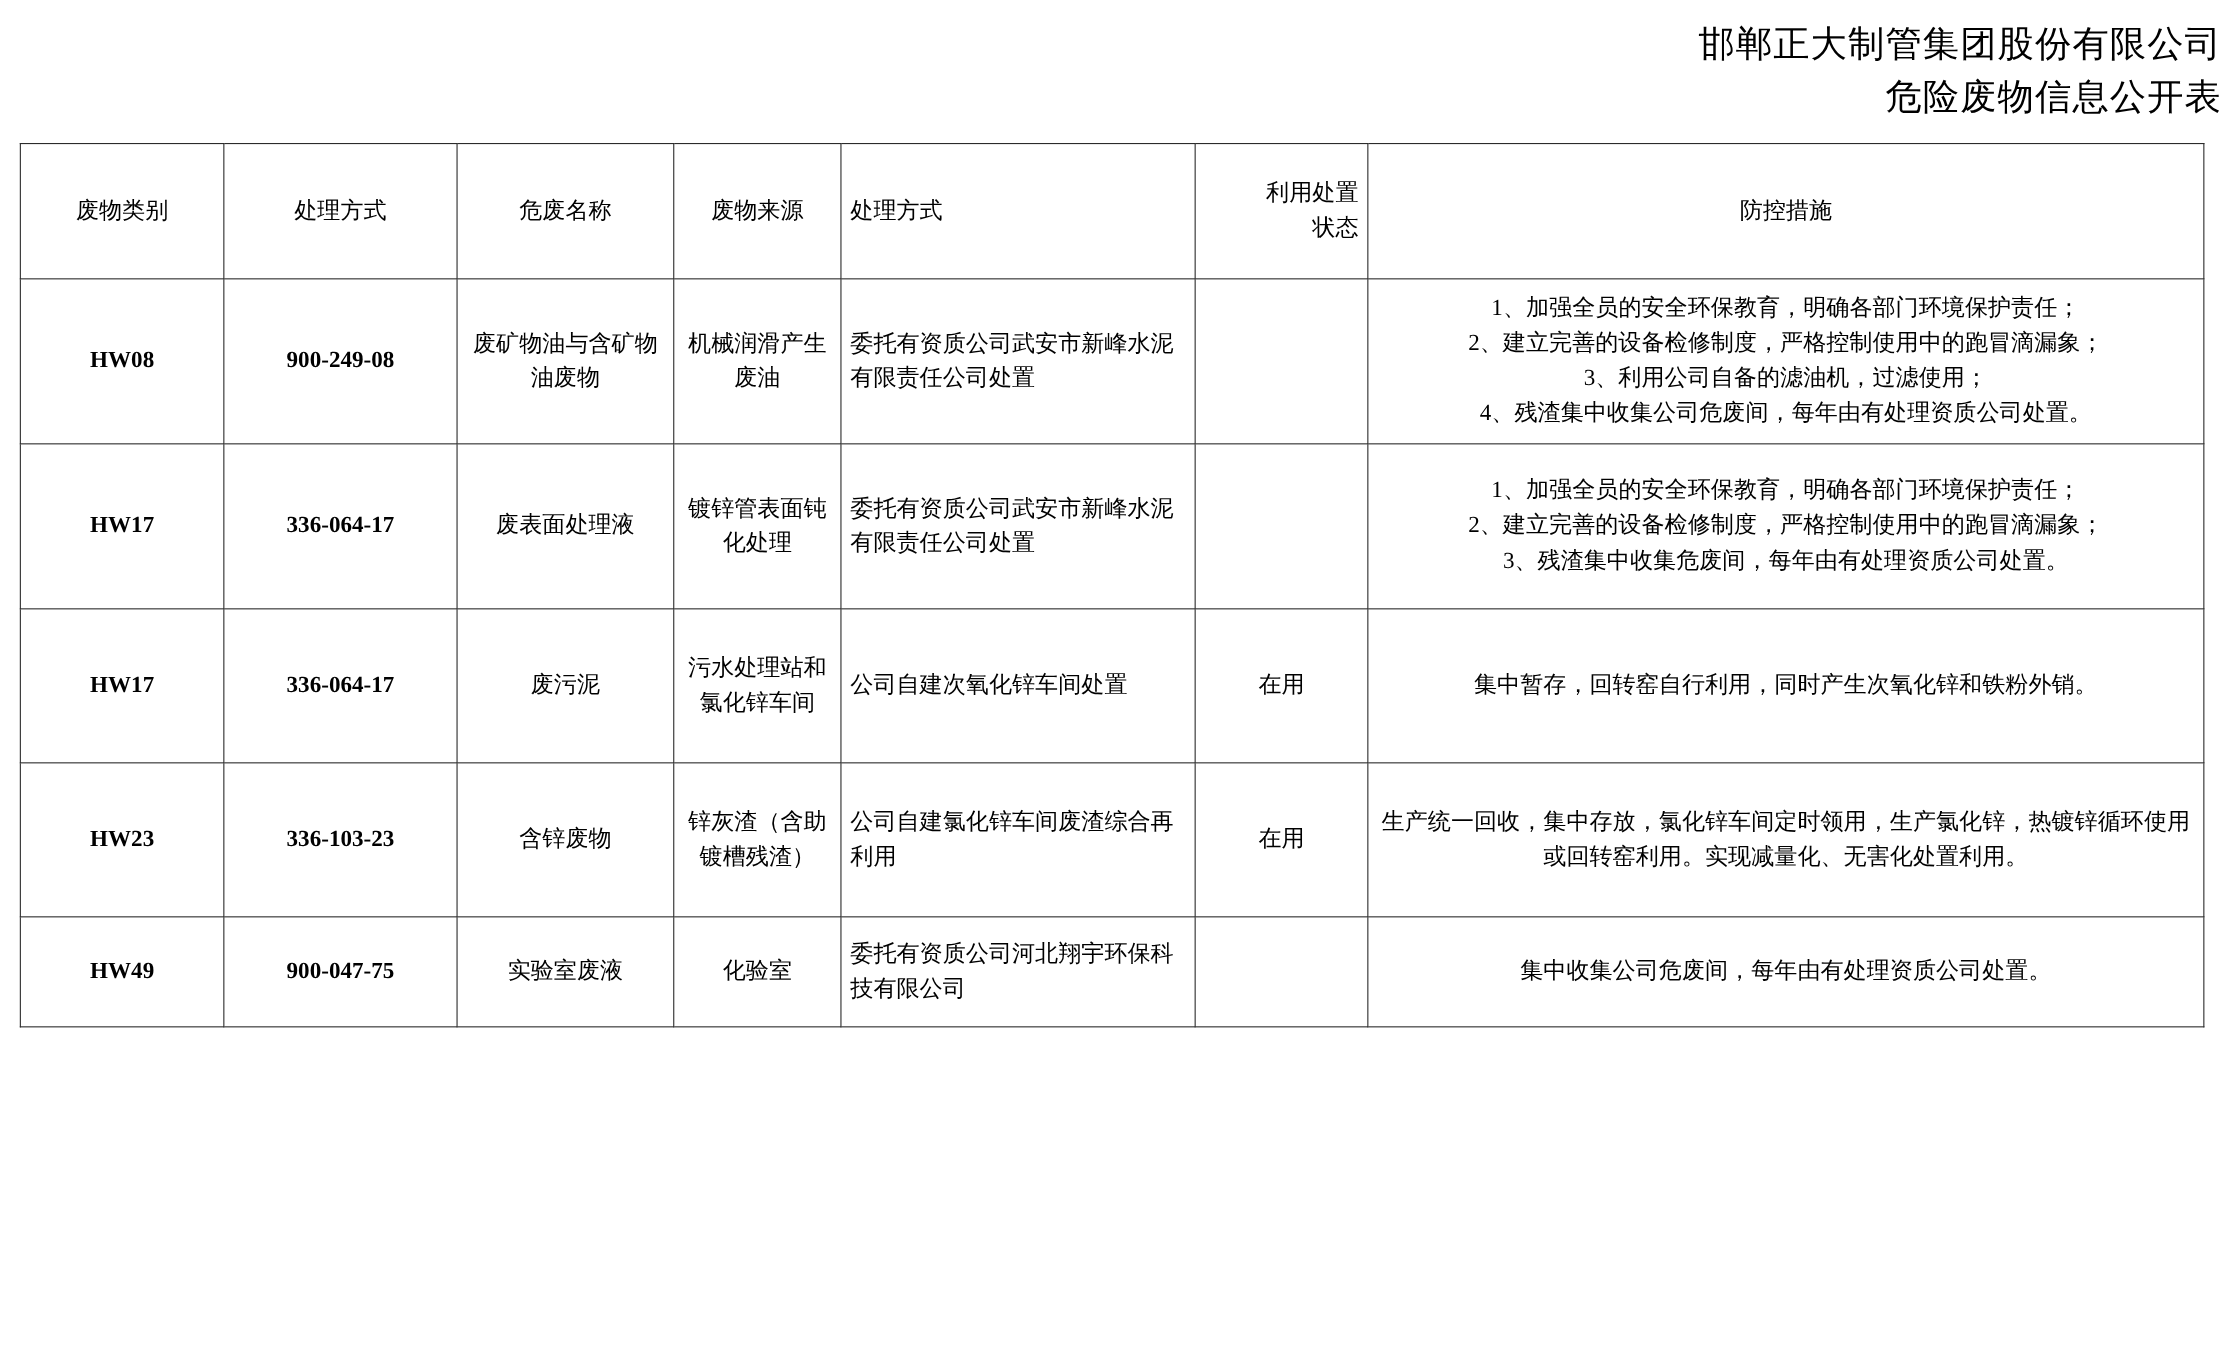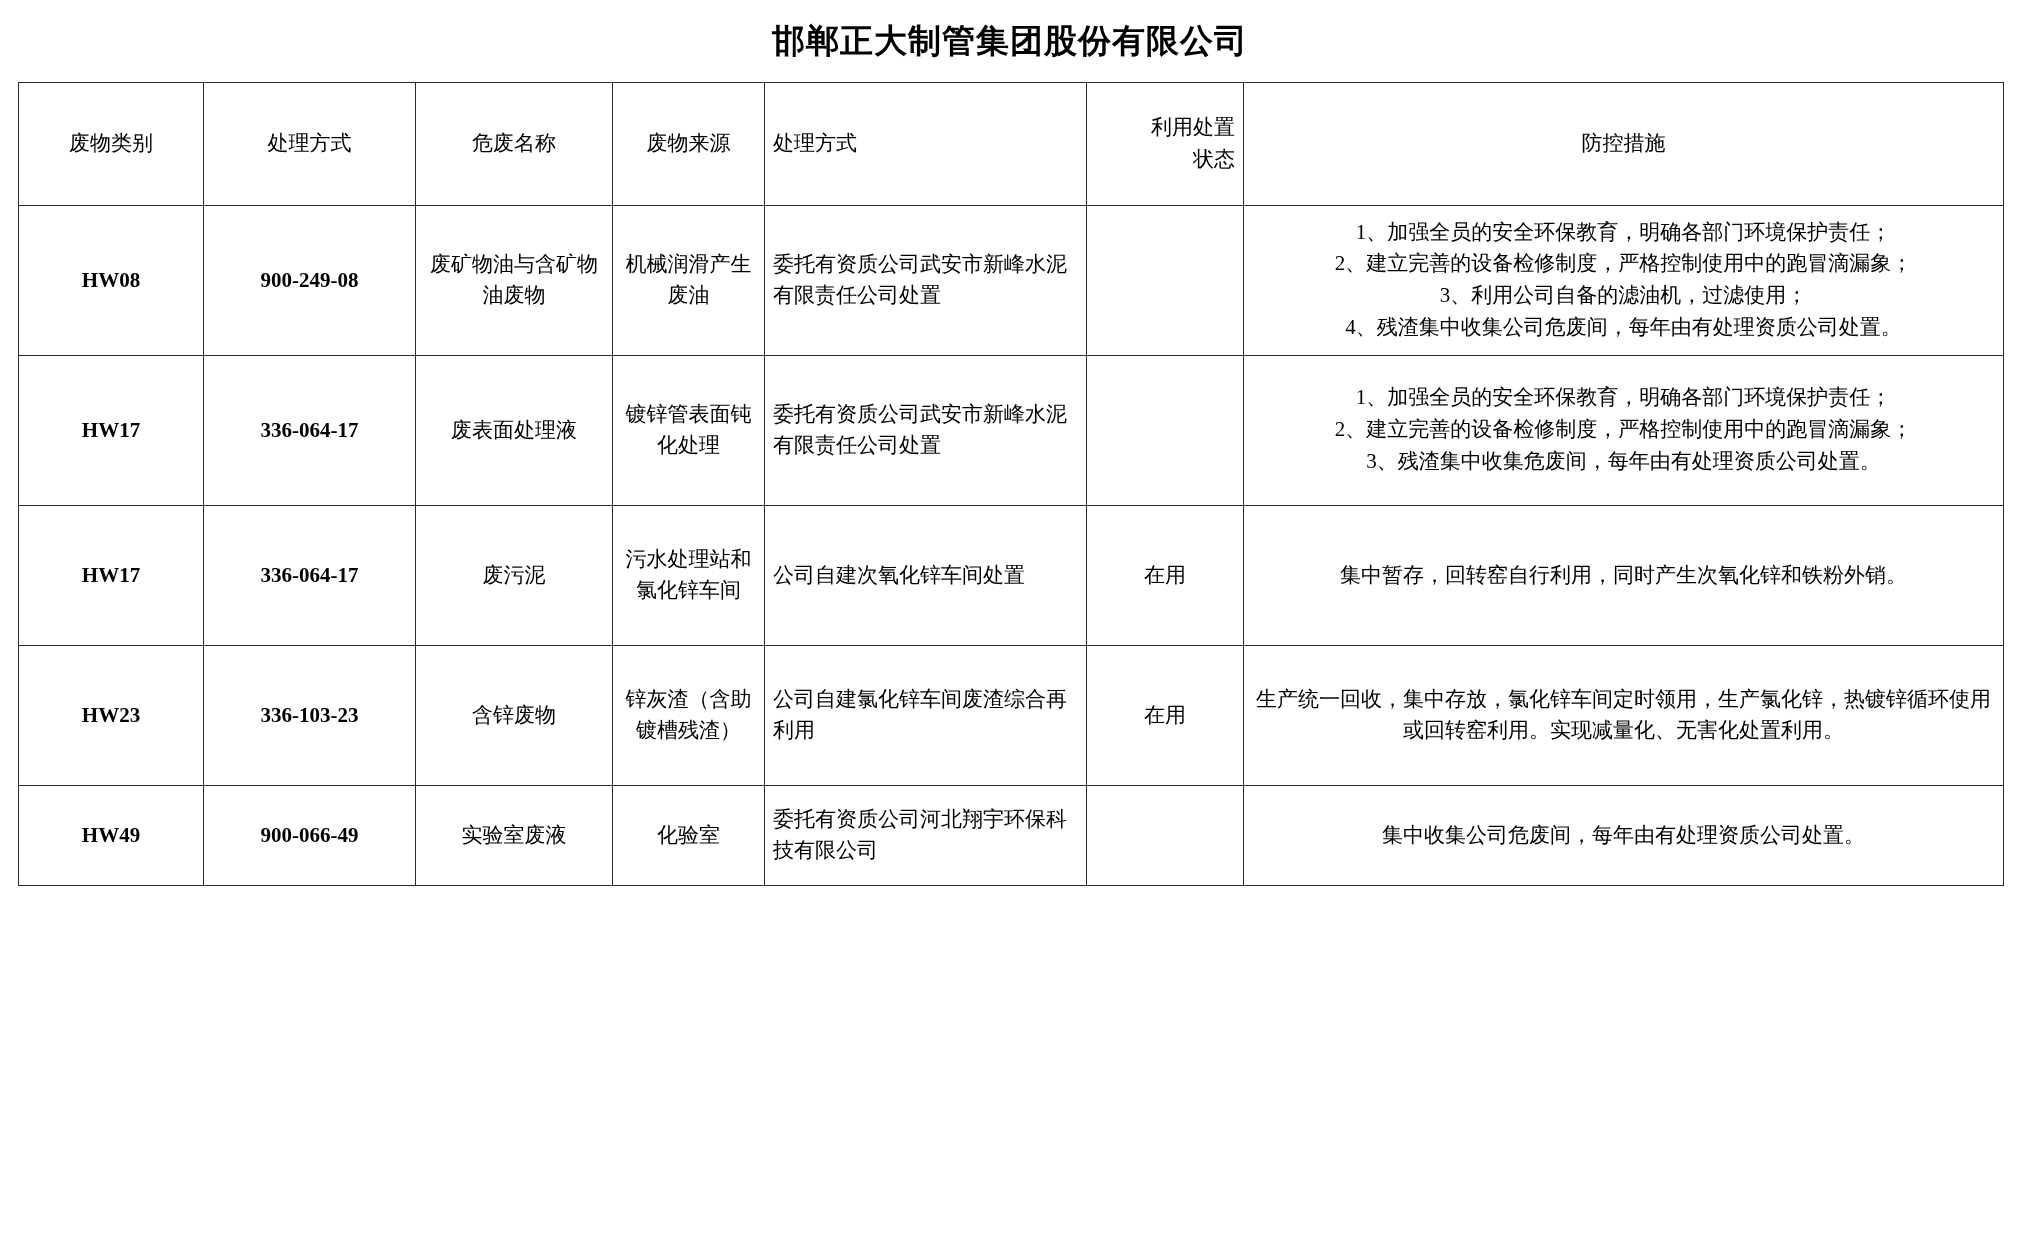--- a/index.html
+++ b/index.html
@@ -20,23 +20,24 @@
     position: relative;
     box-sizing: border-box;
   }
   .title-block {
     text-align: center;
     padding-top: 18px;
     padding-bottom: 10px;
   }
   .title-line {
     font-size: 33px;
-    font-weight: bold;
+    font-weight: normal;
     line-height: 1.45;
     letter-spacing: 1px;
+    text-align: right;
   }
   table.waste-table {
     border-collapse: collapse;
     table-layout: fixed;
     margin-left: 18px;
     margin-top: 6px;
     width: 1986px;
   }
   table.waste-table td,
   table.waste-table th {
@@ -93,20 +94,21 @@
     white-space: pre-wrap;
   }
 </style>
 </head>
 <body>
 
 <div class="page">
 
   <div class="title-block">
     <div class="title-line">邯郸正大制管集团股份有限公司</div>
+    <div class="title-line">危险废物信息公开表</div>
   </div>
 
   <table class="waste-table">
     <thead>
       <tr>
         <th class="c-cat">废物类别</th>
         <th class="c-code">处理方式</th>
         <th class="c-name">危废名称</th>
         <th class="c-src">废物来源</th>
         <th class="c-method" style="text-align:left">处理方式</th>
@@ -168,21 +170,21 @@
         <td class="c-name">含锌废物</td>
         <td class="c-src">锌灰渣（含助镀槽残渣）</td>
         <td class="c-method">公司自建氯化锌车间废渣综合再利用</td>
         <td class="c-state">在用</td>
         <td class="c-measure para">生产统一回收，集中存放，氯化锌车间定时领用，生产氯化锌，热镀锌循环使用或回转窑利用。实现减量化、无害化处置利用。</td>
       </tr>
 
 
       <tr class="row-small">
         <td class="c-cat">HW49</td>
-        <td class="c-code">900-066-49</td>
+        <td class="c-code">900-047-75</td>
         <td class="c-name">实验室废液</td>
         <td class="c-src">化验室</td>
         <td class="c-method">委托有资质公司河北翔宇环保科技有限公司</td>
         <td class="c-state"></td>
         <td class="c-measure para">集中收集公司危废间，每年由有处理资质公司处置。</td>
       </tr>
 
     </tbody>
   </table>
 

